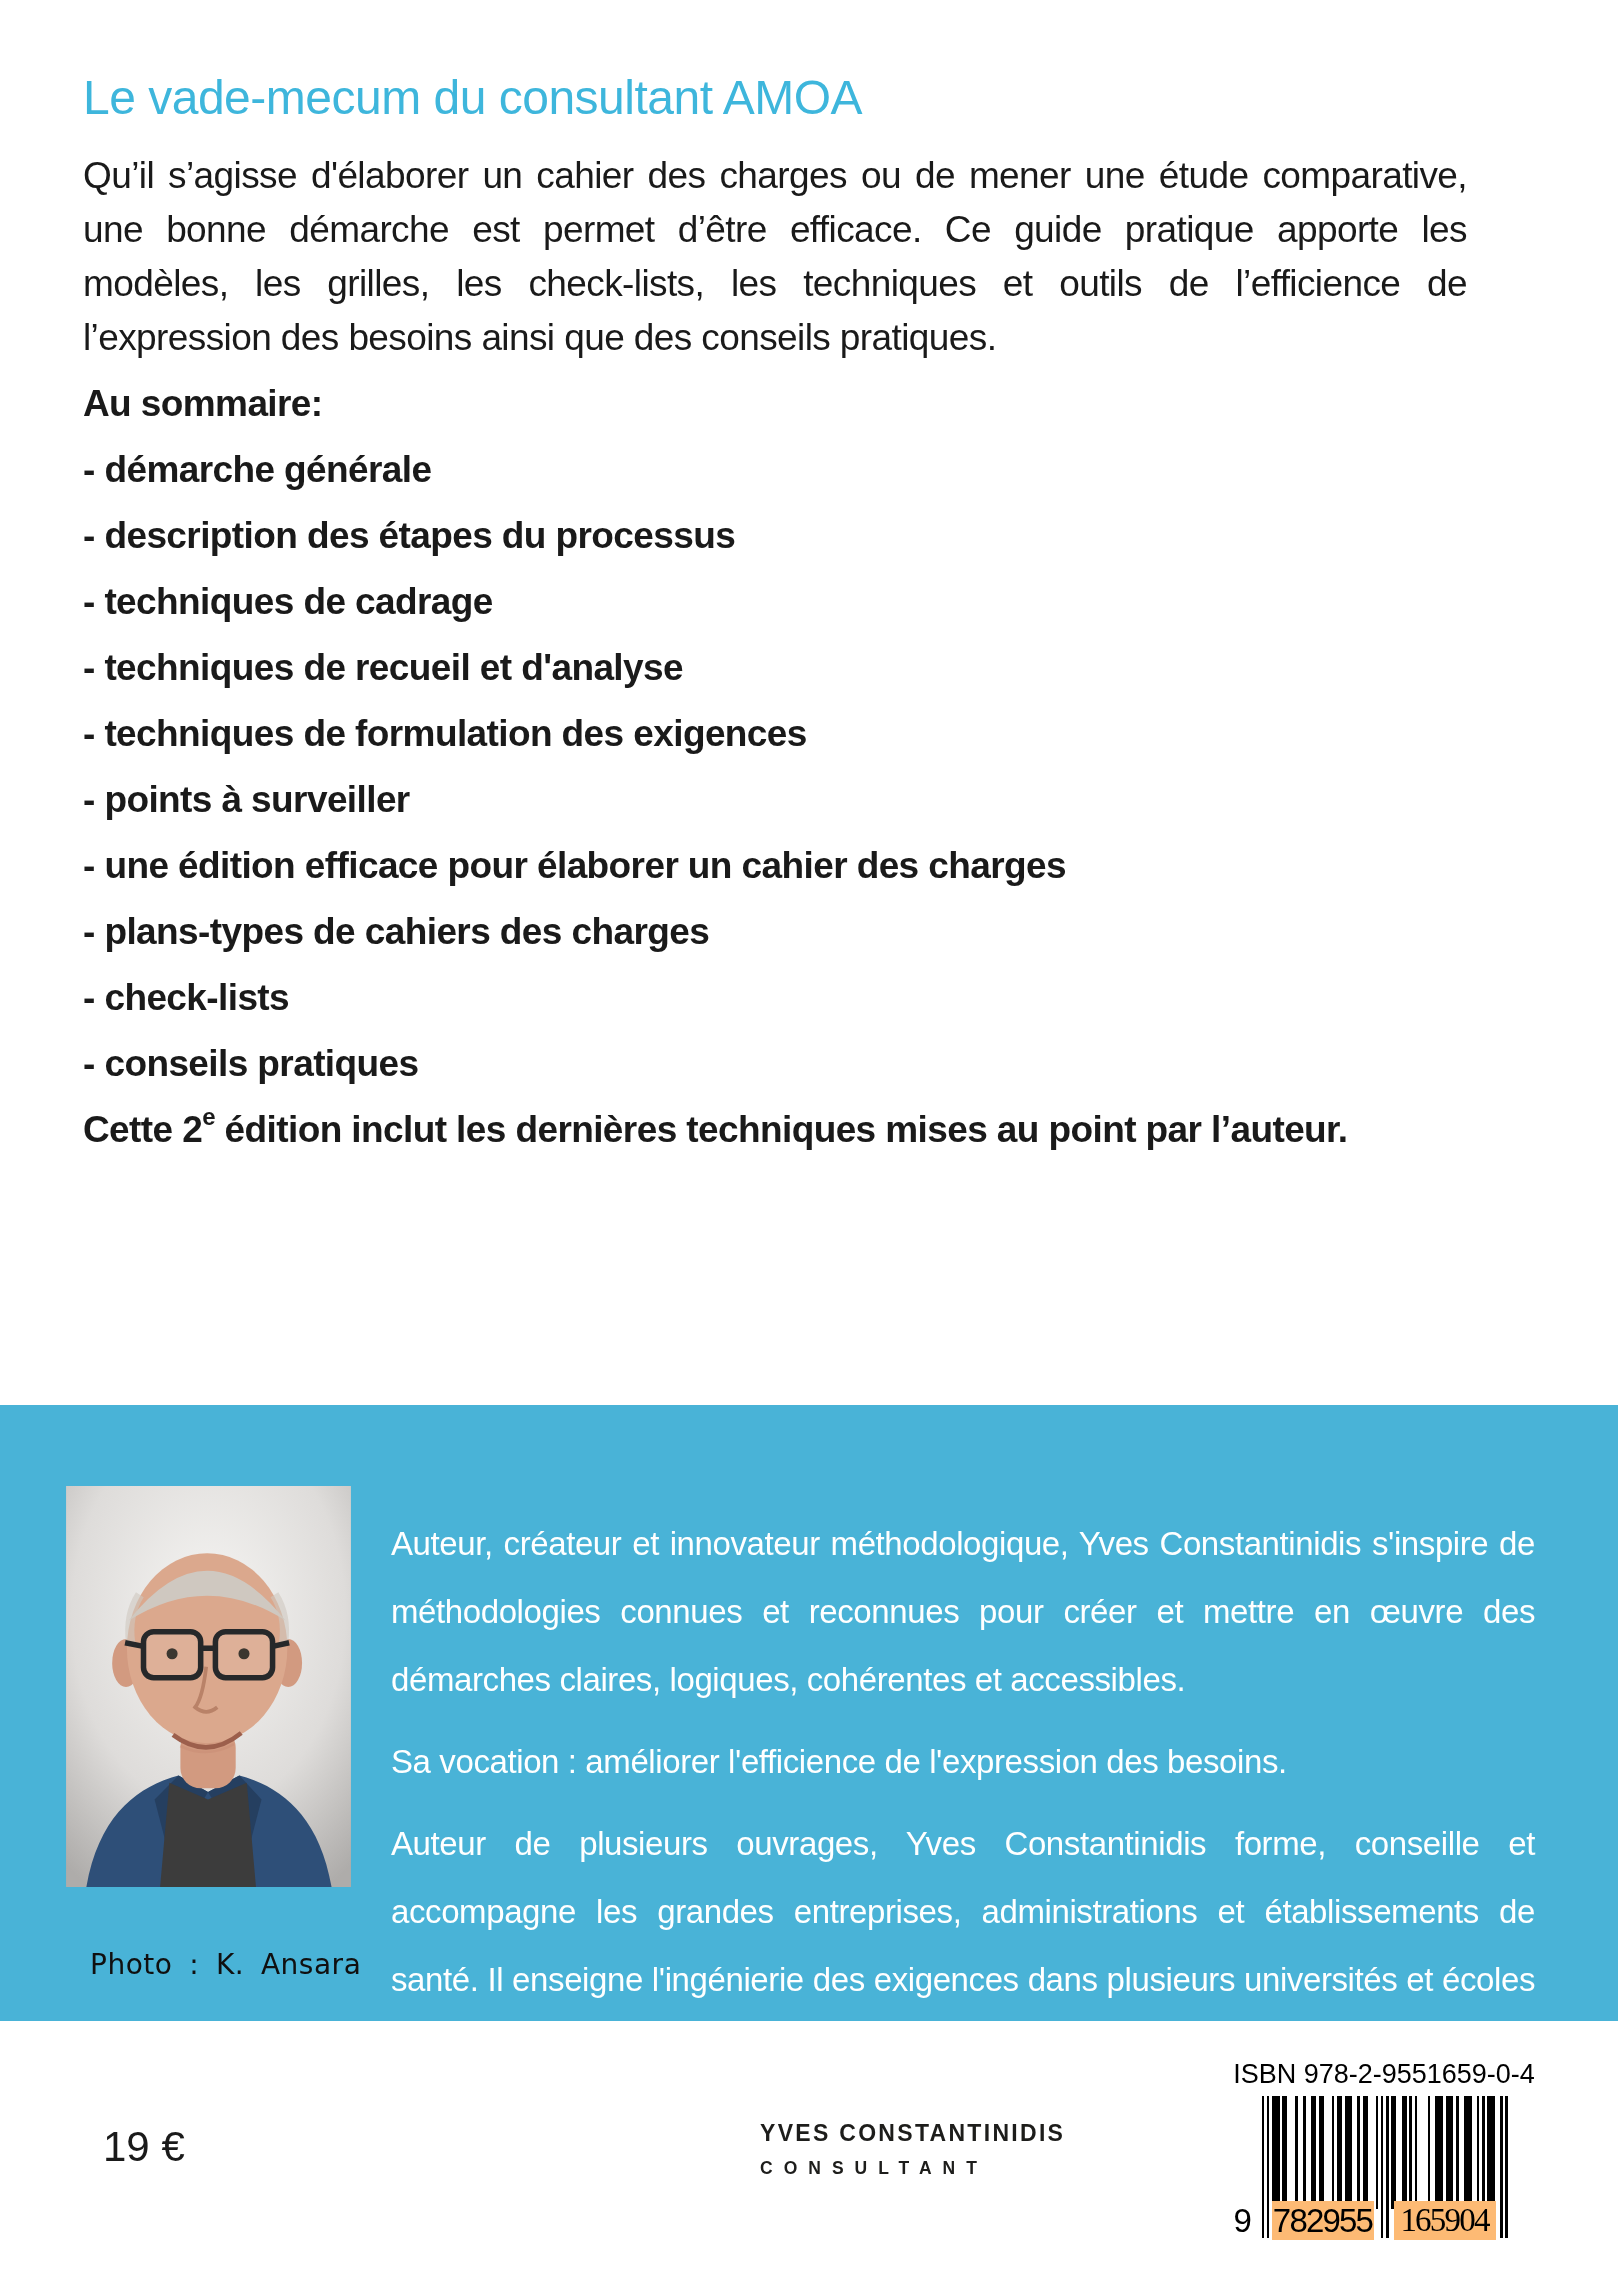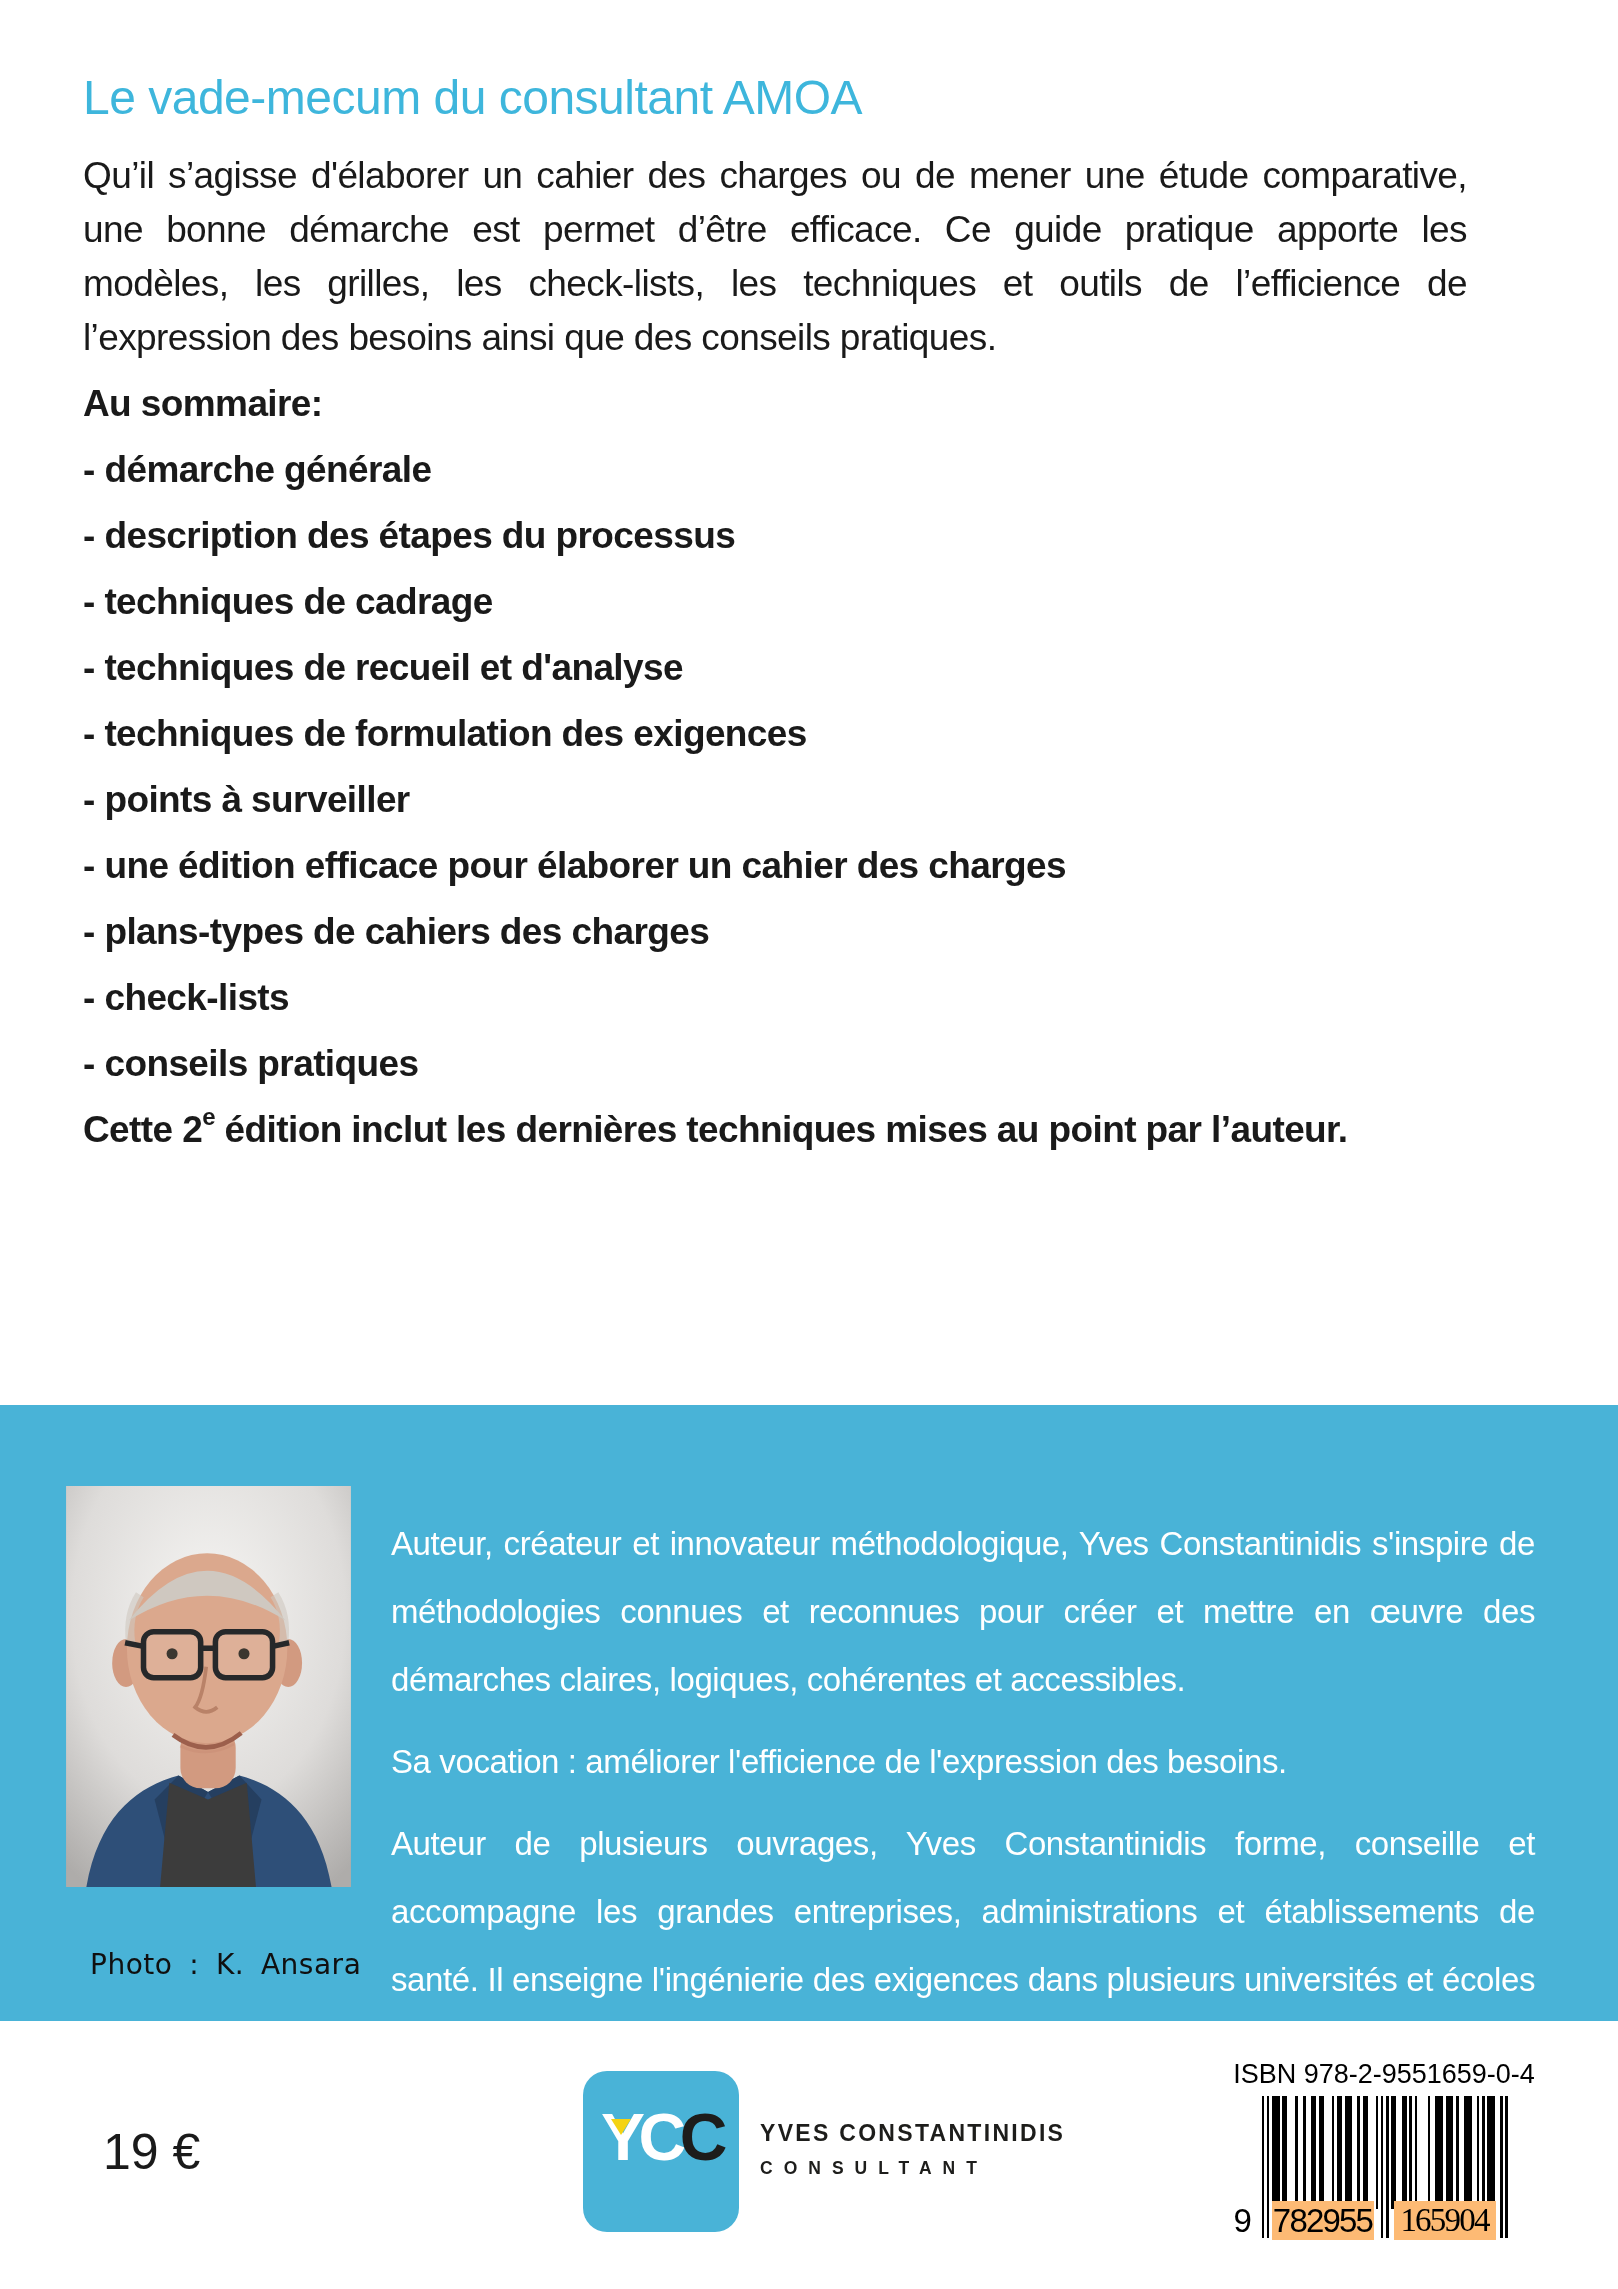--- a/index.html
+++ b/index.html
@@ -15,21 +15,21 @@
   .nowrap{white-space:nowrap;font-weight:bold;}
   .closing sup{font-size:24px;line-height:0;position:relative;top:-3.7px;}
   
   .band{position:absolute;left:0;top:1405px;width:1619px;height:616px;background:#49b3d7;}
   .photo{position:absolute;left:66px;top:81px;width:285px;height:401px;display:block;}
   .caption{position:absolute;left:90px;top:543px;font-family:"DejaVu Sans",sans-serif;
            font-size:28px;color:#101010;word-spacing:7.4px;letter-spacing:0.5px;}
   .bio{position:absolute;left:391px;top:105px;width:1144px;color:#ffffff;}
   .bio p{font-size:33px;line-height:68px;letter-spacing:-0.4px;text-align:justify;margin:0 0 14px;}
   
-  .price{position:absolute;left:103px;top:2123px;font-size:50px;letter-spacing:0;}
+  .price{position:absolute;left:103px;top:2123px;font-size:42px;letter-spacing:0;}
   .logo-box{position:absolute;left:583px;top:2071px;width:156px;height:161px;background:#49b3d7;border-radius:24px;}
   .logo-letters{position:absolute;left:0;right:0;top:33px;text-align:center;font-weight:bold;
                 font-size:66px;line-height:1;letter-spacing:-6.5px;}
   .logo-letters .w{color:#ffffff;}
   .logo-letters .k{color:#1d1d1b;}
   .notch{position:absolute;left:28px;top:48px;width:0;height:0;
          border-left:10px solid transparent;border-right:10px solid transparent;
          border-top:16.6px solid #f4d313;}
   .logo-name{position:absolute;left:760px;top:2120px;color:#1d1d1b;}
   .logo-name .n1{font-size:23px;font-weight:bold;letter-spacing:2.3px;}
@@ -115,24 +115,20 @@
     <div class="caption">Photo : K. Ansara</div>
     <div class="bio">
       <p>Auteur, créateur et innovateur méthodologique, Yves Constantinidis s'inspire de méthodologies connues et reconnues pour créer et mettre en œuvre des démarches claires, logiques, cohérentes et accessibles.</p>
       <p>Sa vocation : améliorer l'efficience de l'expression des besoins.</p>
       <p>Auteur de plusieurs ouvrages, Yves Constantinidis forme, conseille et accompagne les grandes entreprises, administrations et établissements de santé. Il enseigne l'ingénierie des exigences dans plusieurs universités et écoles d’ingénieur.</p>
     </div>
   </section>
 
   <div class="price">19 €</div>
 
-  <div class="logo-box">
-    <div class="logo-letters"><span class="w">Y</span><span class="w">C</span><span class="k">C</span></div>
-    <div class="notch"></div>
-  </div>
   <div class="logo-name">
     <div class="n1">YVES CONSTANTINIDIS</div>
     <div class="n2">CONSULTANT</div>
   </div>
 
   <div class="isbn">
     <div class="isbn-label">ISBN 978-2-9551659-0-4</div>
     <div class="barcode">
       <div class="bars" id="bars">
           <span class="bar on guard"></span>

